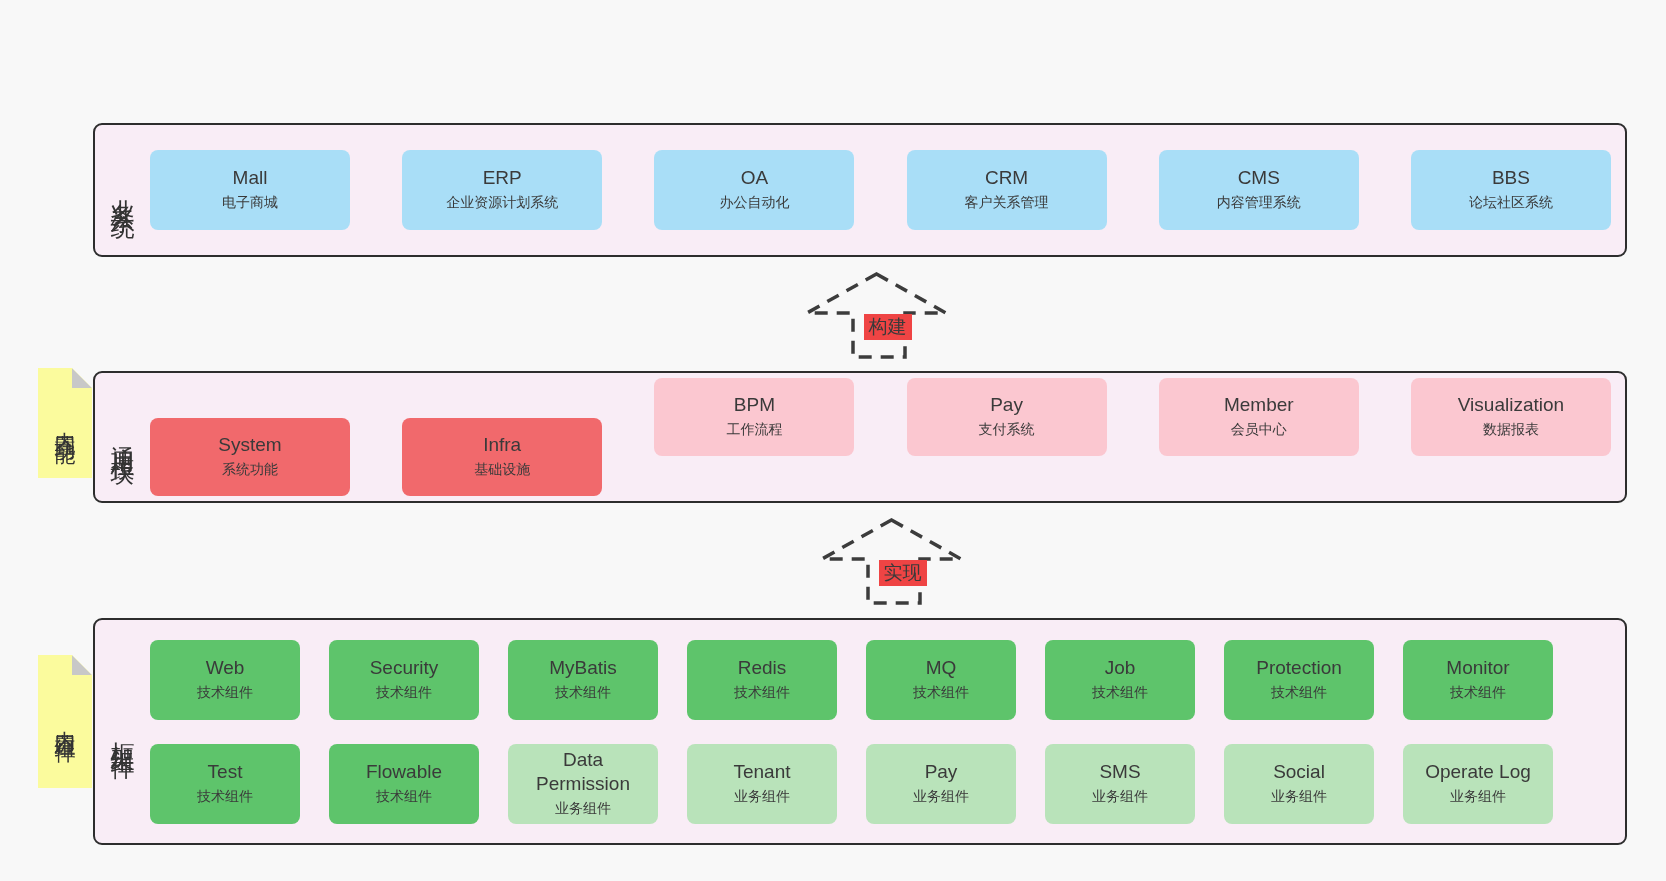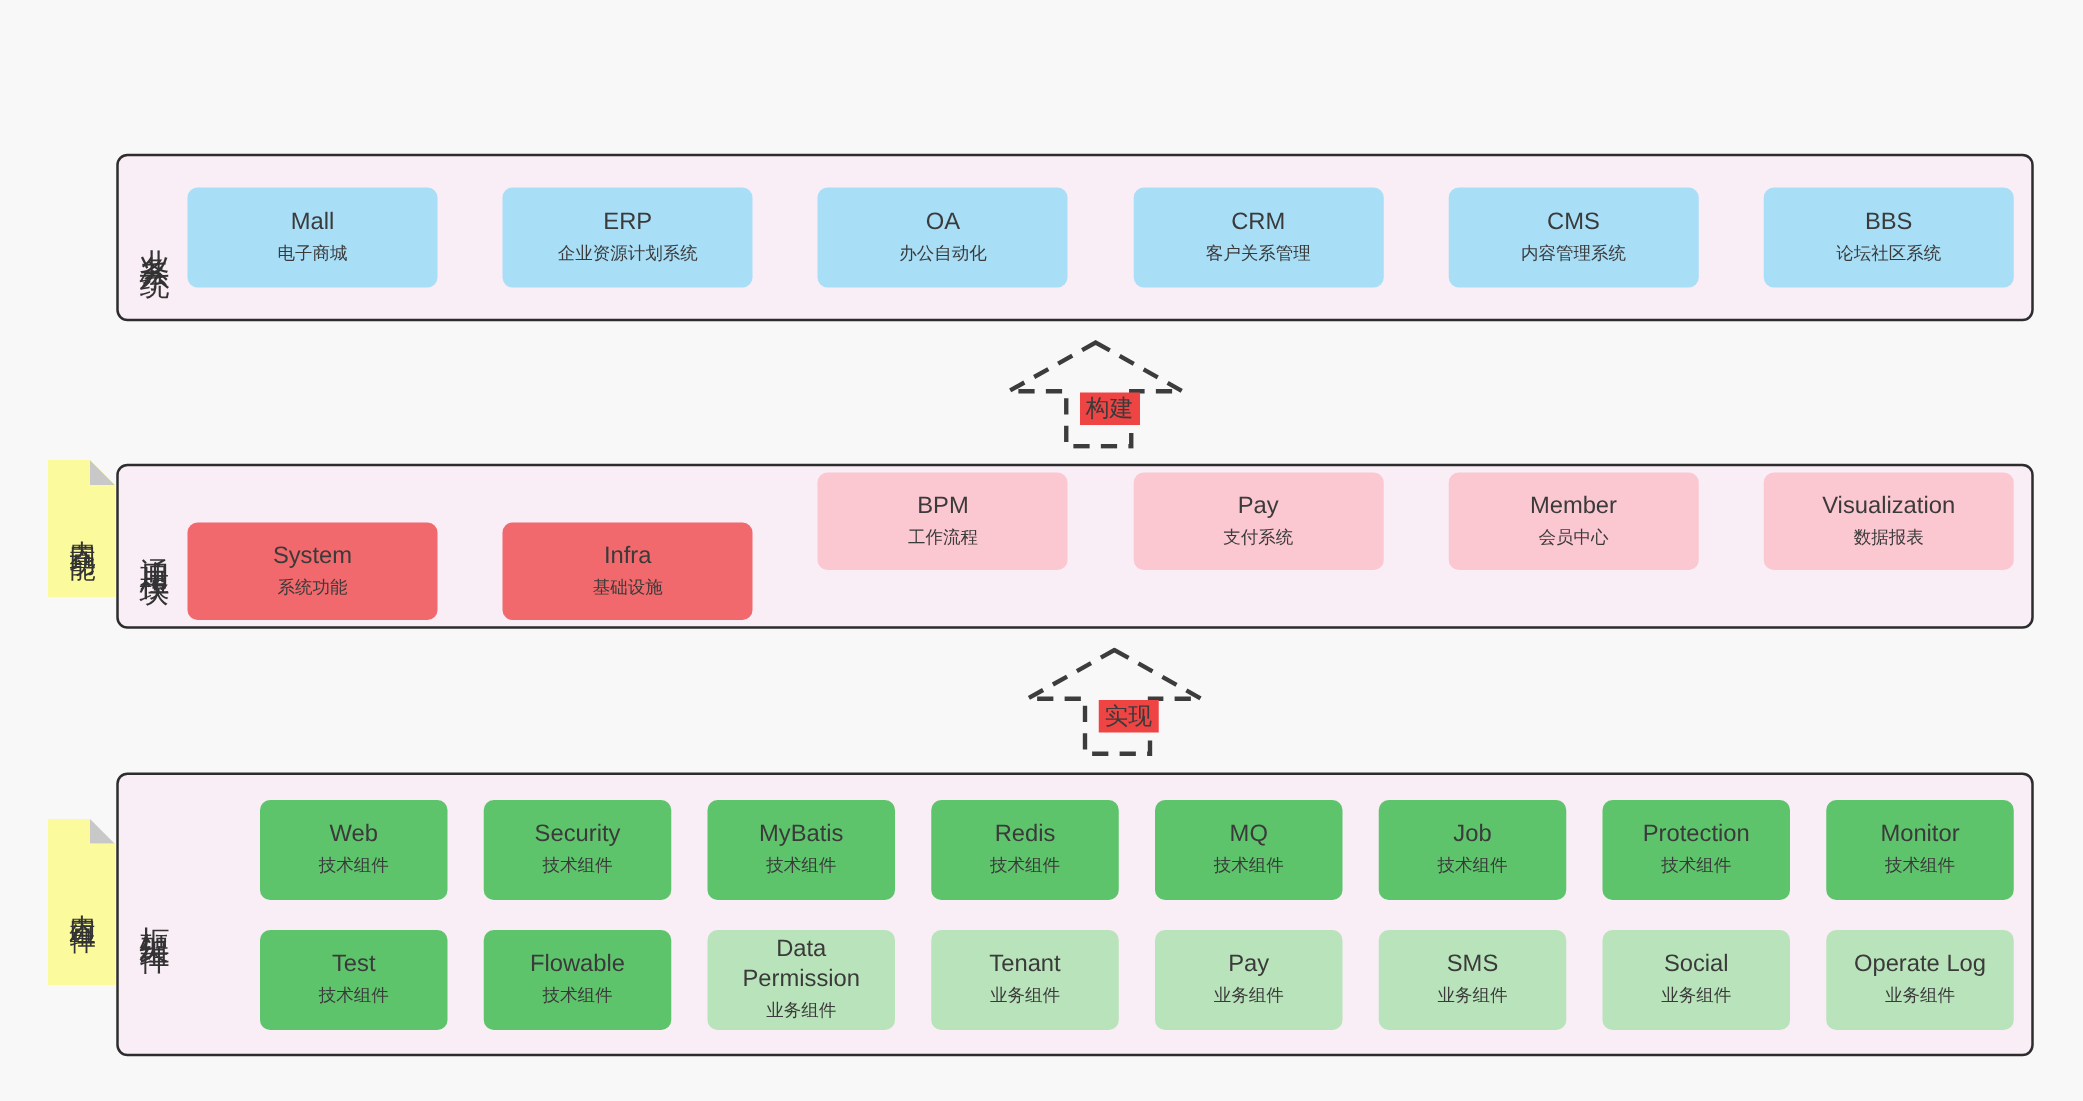--- a/index.html
+++ b/index.html
@@ -20,21 +20,21 @@
   }
   .band-label span{
     writing-mode:vertical-rl;text-orientation:upright;
     font-size:24px;letter-spacing:5px;color:#333;
   }
   .band-boxes{
     flex:1;display:flex;flex-direction:column;justify-content:center;
     padding-right:14px;gap:24px;
   }
   .box-row{display:flex;justify-content:space-between;}
-  .box-row.cols8{justify-content:flex-end;gap:29px;}
+  .box-row.cols8{justify-content:flex-start;gap:29px;}
   .box{
     box-sizing:border-box;border-radius:8px;
     display:flex;flex-direction:column;align-items:center;justify-content:center;
     text-align:center;padding:4px 10px;color:#3a3a3a;
   }
   .box.wide{width:200px;height:80px;}
   .box.mid{width:200px;height:78px;}
   .box.narrow{width:150px;height:80px;flex:0 0 150px;}
   .box .en{font-size:19px;line-height:24px;}
   .box .zh{font-size:14px;line-height:24px;}

